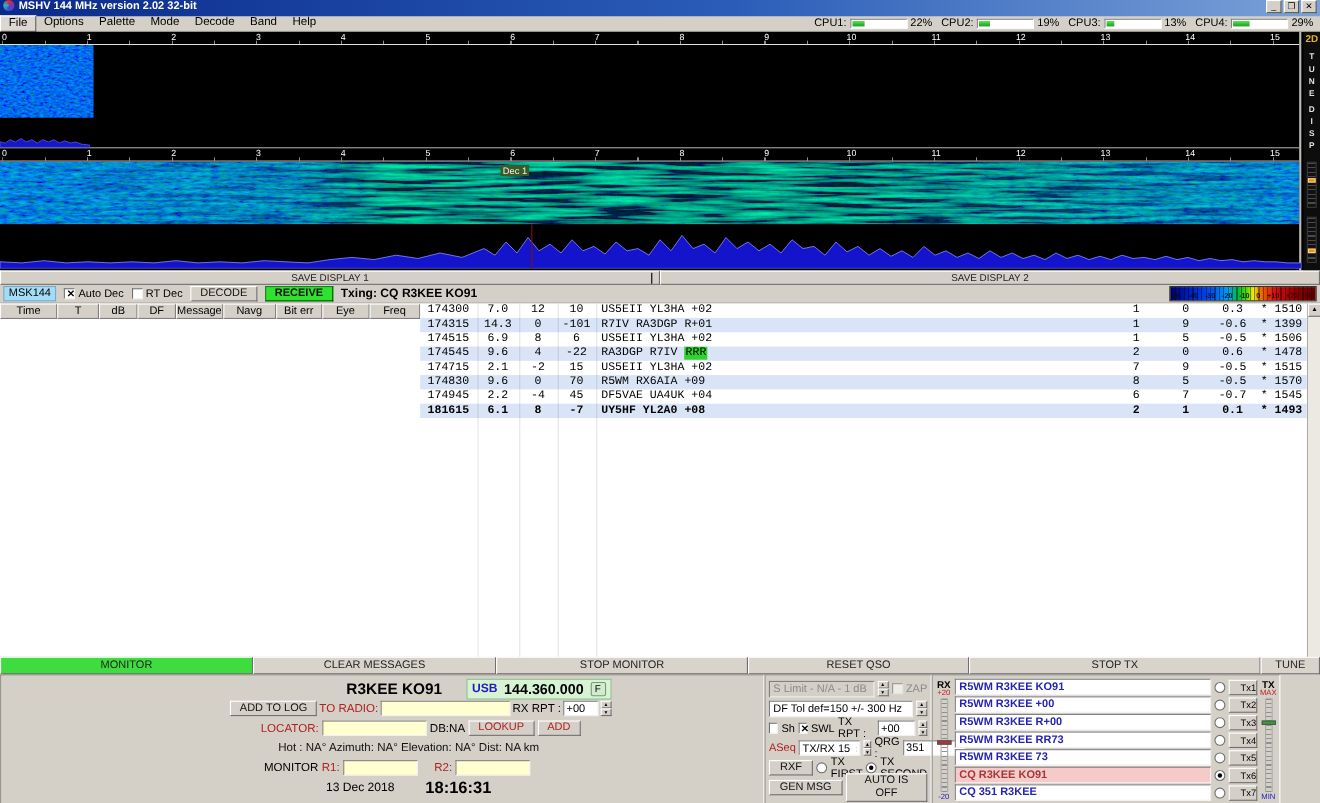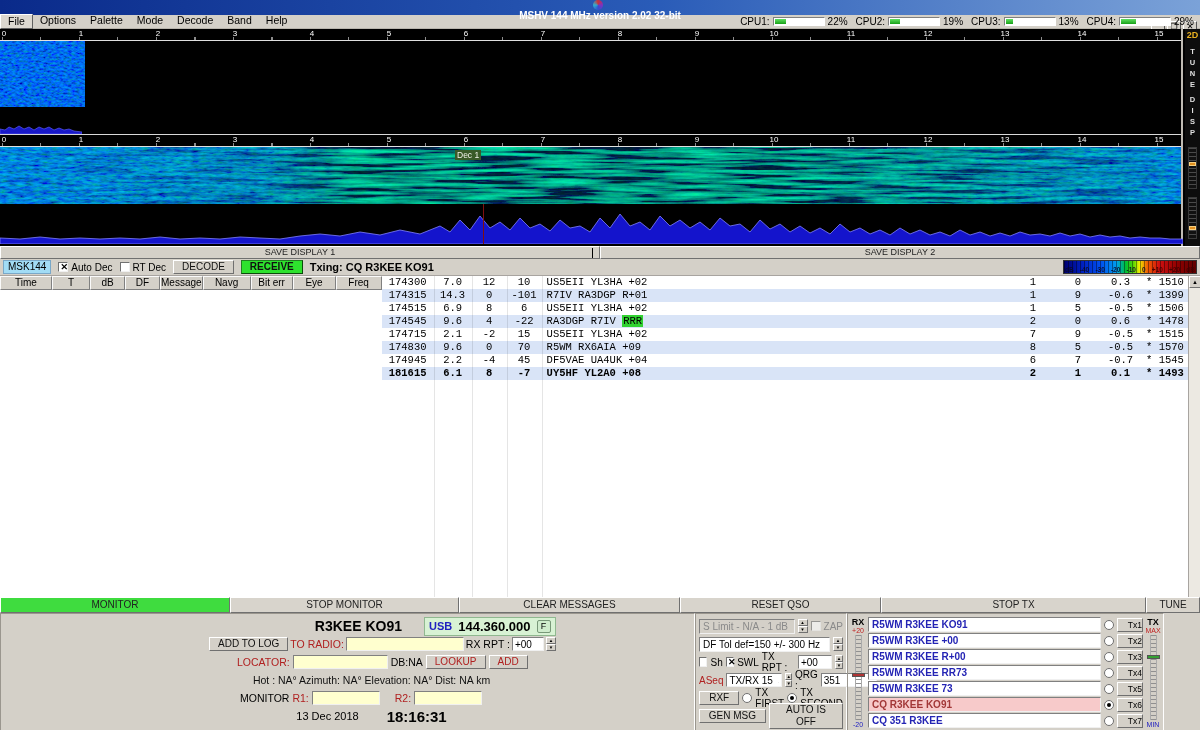--- a/index.html
+++ b/index.html
@@ -1,20 +1,20 @@
 <!DOCTYPE html>
 <html><head>
 <meta charset="utf-8">
 <style>
   * { box-sizing: border-box; margin: 0; padding: 0; }
   body { font-family: "Liberation Sans", sans-serif; }
   .app { position: relative; width: 1200px; height: 730px; background: #d4d0c8; overflow: hidden; font-size: 11px; color: #000; }
 
   
-  .titlebar { height: 15px; background: linear-gradient(90deg,#0a2a8a 0%,#2a5cb8 55%,#7ba2d8 100%); display: flex; align-items: center; padding: 0 3px; flex-direction: column; }
+  .titlebar { height: 15px; background: linear-gradient(90deg,#0a2a8a 0%,#2a5cb8 55%,#7ba2d8 100%); display: flex; align-items: flex-start; padding: 0 3px; }
   .app-icon { width: 10px; height: 10px; border-radius: 50%; background: conic-gradient(#d03030,#8030c0,#3050d0,#30b0d0,#d03030); margin-right: 4px; flex: none; }
   .title-text { color: #fff; font-weight: bold; font-size: 10px; white-space: nowrap; }
   .win-btns { margin-left: auto; display: flex; gap: 2px; }
   .win-btn { width: 14px; height: 12px; background: #d4d0c8; border: 1px solid; border-color: #fff #555 #555 #fff; font-size: 8px; line-height: 10px; text-align: center; color: #000; }
 
   
   .menubar { height: 14px; background: #d4d0c8; display: flex; align-items: center; border-bottom: 1px solid #b8b4ac; }
   .menu-item { padding: 0 7px; font-size: 10.5px; line-height: 13px; }
   .menu-item.first { border: 1px solid; border-color: #fff #606060 #606060 #fff; background: #dcd8d0; }
   .cpu-area { margin-left: auto; display: flex; align-items: center; gap: 8px; padding-right: 6px; }
@@ -420,22 +420,22 @@
           </div>
         </div>
     </div>
     <div class="vscroll">
       <div class="scroll-up">▲</div>
     </div>
   </div>
 
   <div class="action-bar">
     <div class="abtn" style="width: 230px; background: rgb(63, 220, 63);">MONITOR</div>
+    <div class="abtn" style="width:221px">CLEAR MESSAGES</div>
     <div class="abtn" style="width:229px">STOP MONITOR</div>
-    <div class="abtn" style="width:221px">CLEAR MESSAGES</div>
     <div class="abtn" style="width:201px">RESET QSO</div>
     <div class="abtn" style="width:265px">STOP TX</div>
     <div class="abtn" style="width:54px">TUNE</div>
   </div>
 
   <div class="bottom">
 
     <div class="station panel">
       <div class="station-inner">
         <div class="srow">

